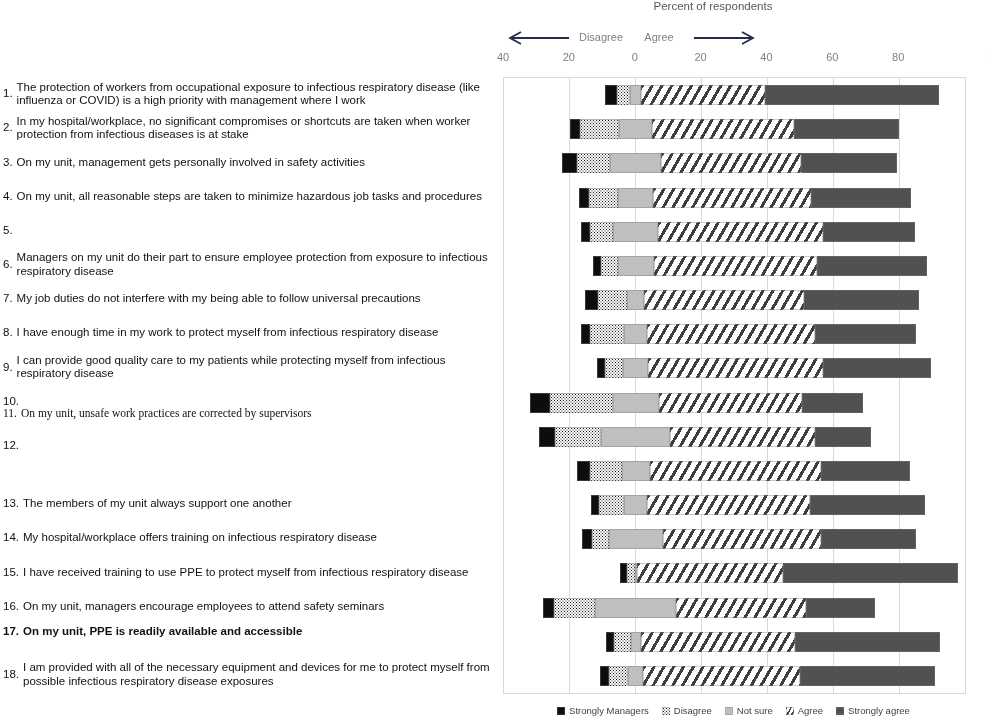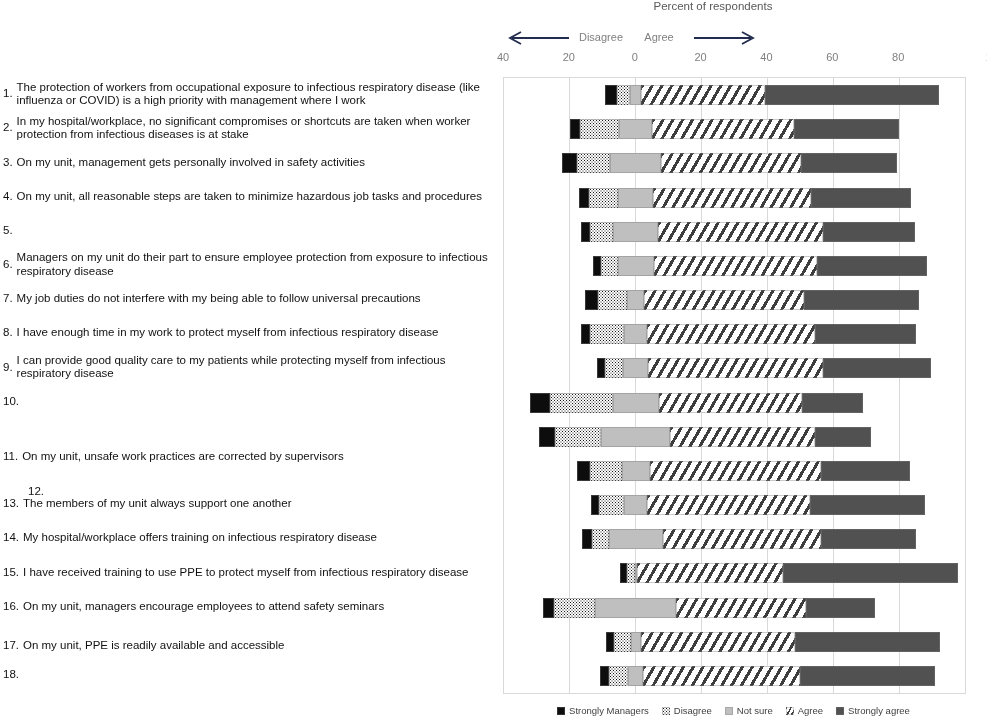--- a/index.html
+++ b/index.html
@@ -242,49 +242,50 @@
         <span class="inum">8.</span>
         <span class="itext">I have enough time in my work to protect myself from infectious respiratory disease</span>
       </div>
       <div class="item" style="top: 350.333px; height: 34.1667px;">
         <span class="inum">9.</span>
         <span class="itext">I can provide good quality care to my patients while protecting myself from infectious respiratory disease</span>
       </div>
       <div class="item" style="top: 384.5px; height: 34.1667px;">
         <span class="inum">10.</span>
       </div>
-      <div class="item" style="top: 440px; height: 34.1667px;">
+      <div class="item" style="top: 397px; height: 34.1667px; font-family: Liberation Serif, serif;">
         <span class="inum">11.</span>
         <span class="itext">On my unit, unsafe work practices are corrected by supervisors</span>
       </div>
-      <div class="item" style="top: 475px; height: 34.1667px; margin-left: 25px;">
+      <div class="item" style="top: 429px; height: 34.1667px;">
         <span class="inum">12.</span>
       </div>
       <div class="item" style="top: 487px; height: 34.1667px;">
         <span class="inum">13.</span>
         <span class="itext">The members of my unit always support one another</span>
       </div>
       <div class="item" style="top: 521.167px; height: 34.1667px;">
         <span class="inum">14.</span>
         <span class="itext">My hospital/workplace offers training on infectious respiratory disease</span>
       </div>
       <div class="item" style="top: 555.333px; height: 34.1667px;">
         <span class="inum">15.</span>
         <span class="itext">I have received training to use PPE to protect myself from infectious respiratory disease</span>
       </div>
       <div class="item" style="top: 589.5px; height: 34.1667px;">
         <span class="inum">16.</span>
         <span class="itext">On my unit, managers encourage employees to attend safety seminars</span>
       </div>
-      <div class="item" style="top: 629px; height: 34.1667px;">
+      <div class="item" style="top: 615px; height: 34.1667px; font-weight: bold;">
         <span class="inum">17.</span>
         <span class="itext">On my unit, PPE is readily available and accessible</span>
       </div>
       <div class="item" style="top: 657.833px; height: 34.1667px;">
         <span class="inum">18.</span>
+        <span class="itext">I am provided with all of the necessary equipment and devices for me to protect myself from possible infectious respiratory disease exposures</span>
       </div>
     </div>
 
   <div class="legend">
       <span class="legend-item">
         <span class="mk mk-strongly_disagree"></span>
         <span>Strongly Managers</span>
       </span>
       <span class="legend-item">
         <span class="mk mk-disagree"></span>

